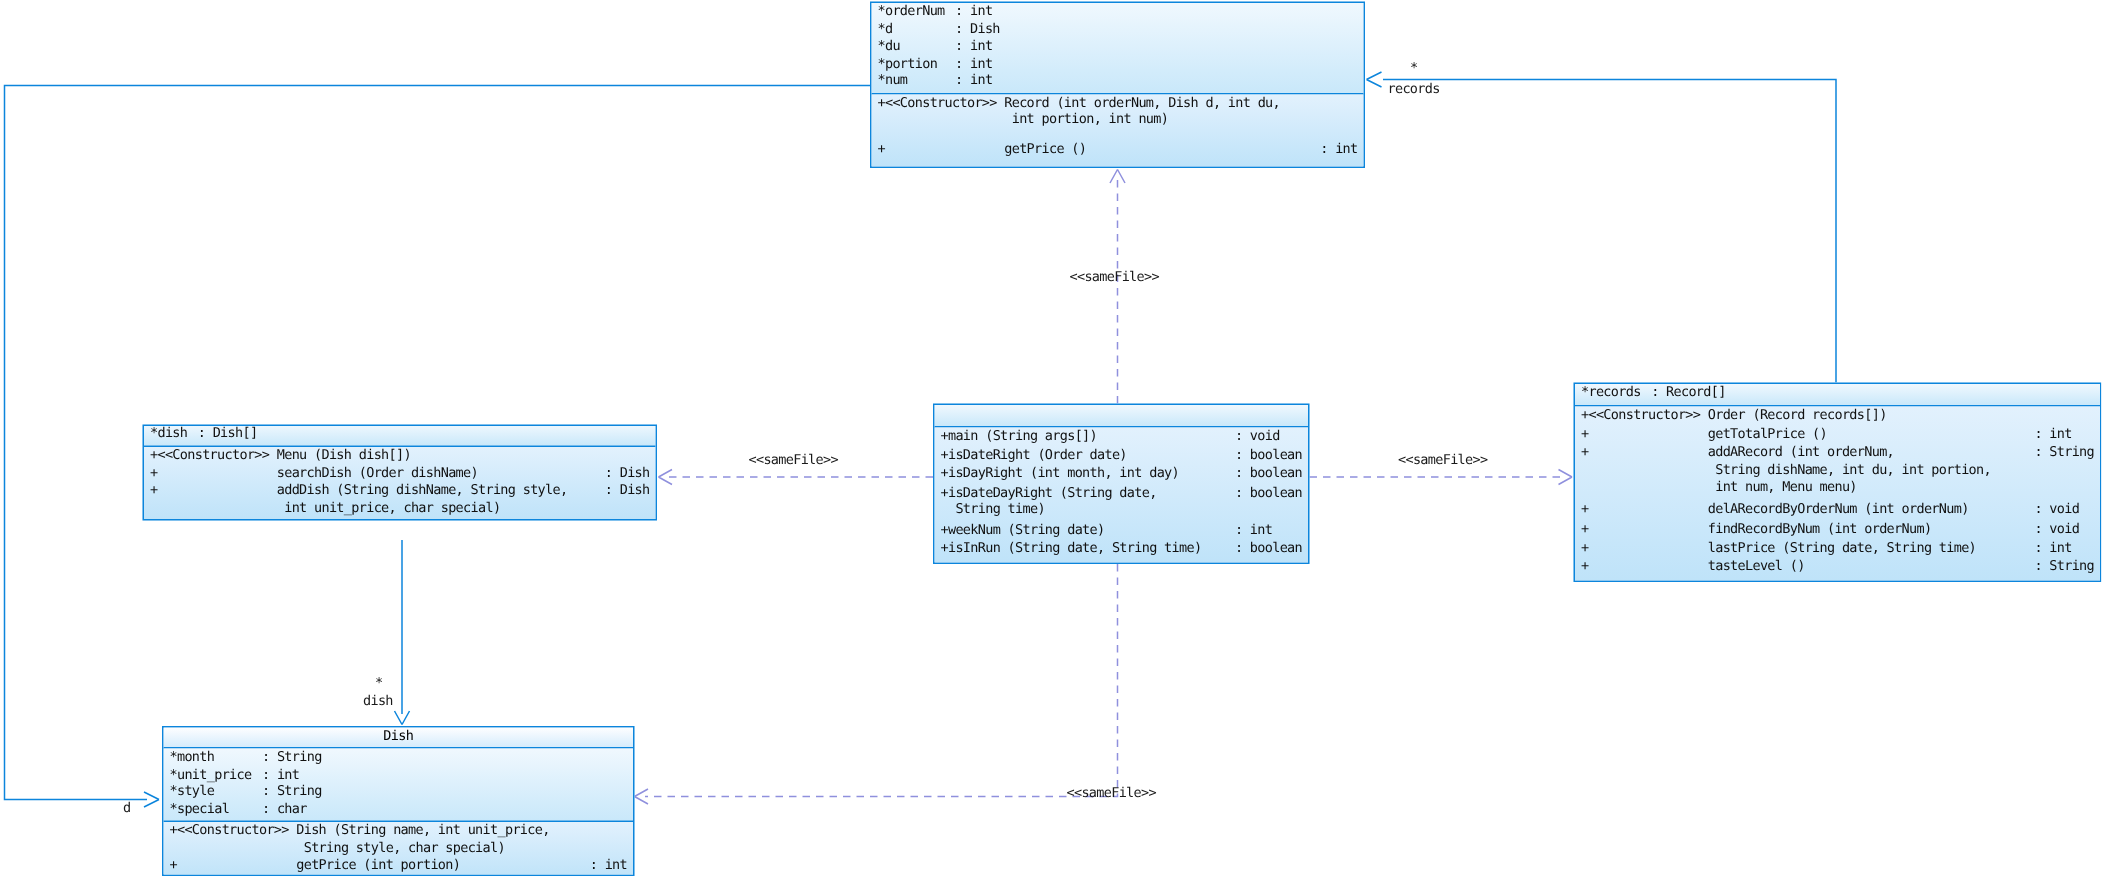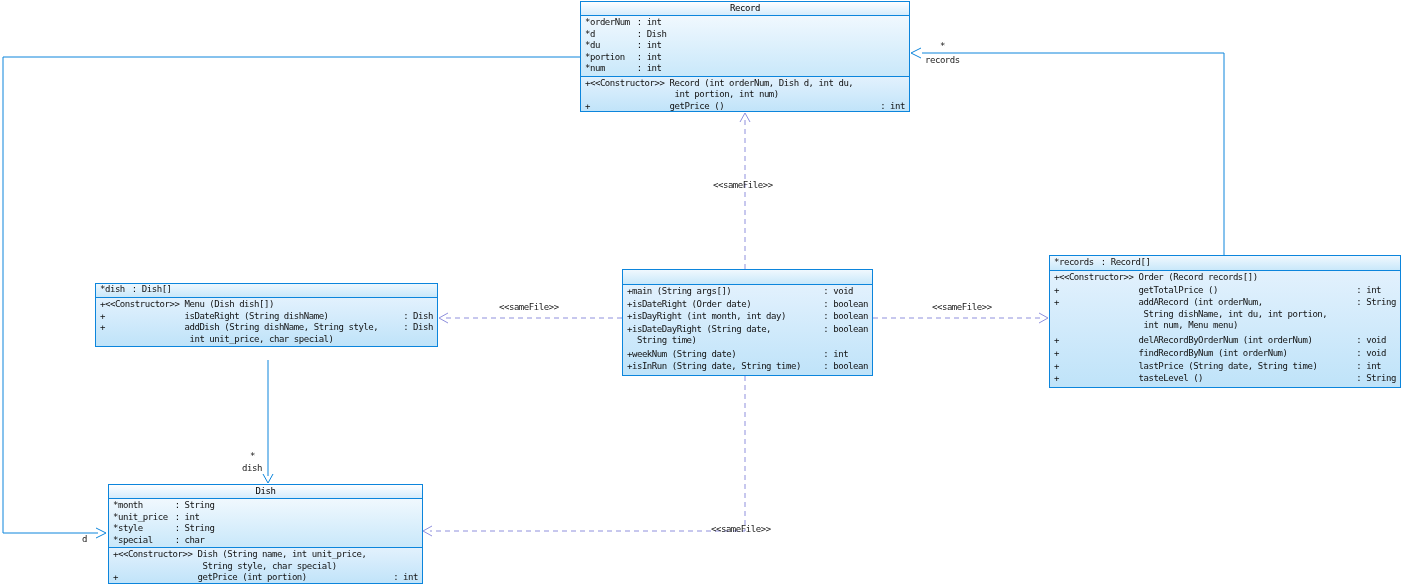--- a/index.html
+++ b/index.html
@@ -88,21 +88,20 @@
       <path d="M1048,318 L1039,313 M1048,318 L1039,323"></path>
     </g>
 
     <g stroke="#8f90dd" stroke-width="1">
       <path d="M745,376 V531 H430" stroke-dasharray="5,4"></path>
       <path d="M423,531 L432,526 M423,531 L432,536"></path>
     </g>
   </svg>
 
   <div class="uml-class" id="cls-record">
-    <div class="cls-title">Record</div>
     <div class="cls-attrs">
 
         <div class="arow">
           <span class="c-vis">*</span>
           <span class="a-name">orderNum</span>
           <span class="a-type">: int</span>
         </div>
 
         <div class="arow">
           <span class="c-vis">*</span>
@@ -162,21 +161,21 @@
         <div class="mrow">
           <span class="c-vis">+</span>
           <span class="m-stereo">&lt;&lt;Constructor&gt;&gt;</span>
           <span class="m-sig">Menu (Dish dish[])</span>
           <span class="m-type"></span>
         </div>
 
         <div class="mrow">
           <span class="c-vis">+</span>
           <span class="m-stereo"></span>
-          <span class="m-sig">isDateRight (String dishName)</span>
+          <span class="m-sig">searchDish (Order dishName)</span>
           <span class="m-type">: Dish</span>
         </div>
 
         <div class="mrow">
           <span class="c-vis">+</span>
           <span class="m-stereo"></span>
           <span class="m-sig">addDish (String dishName, String style,
  int unit_price, char special)</span>
           <span class="m-type">: Dish</span>
         </div>

